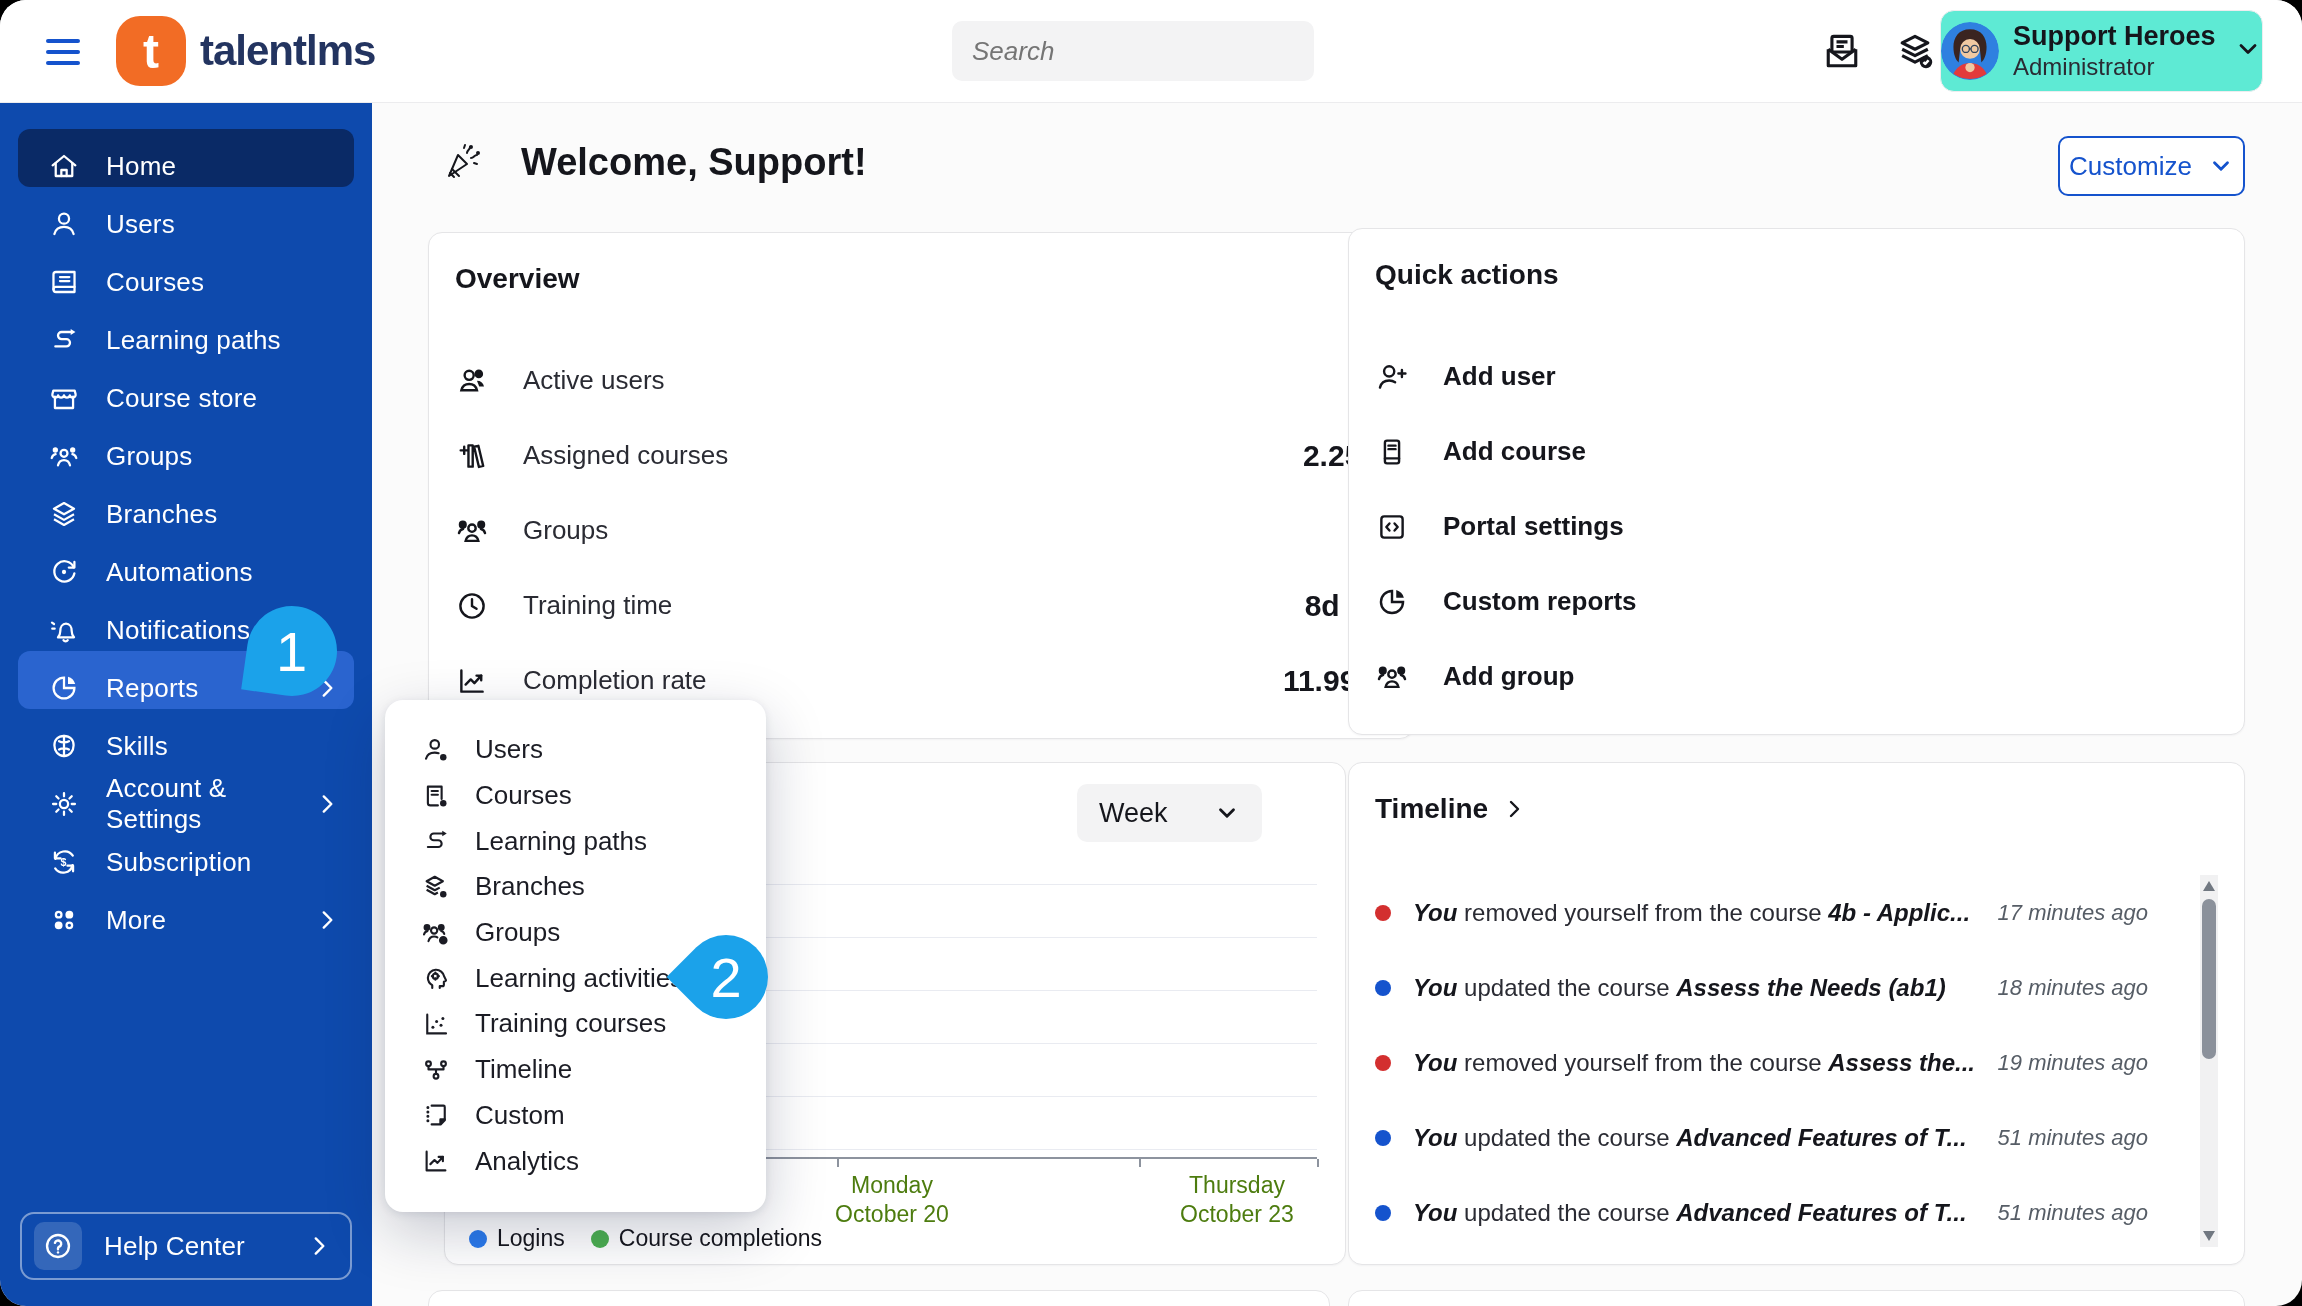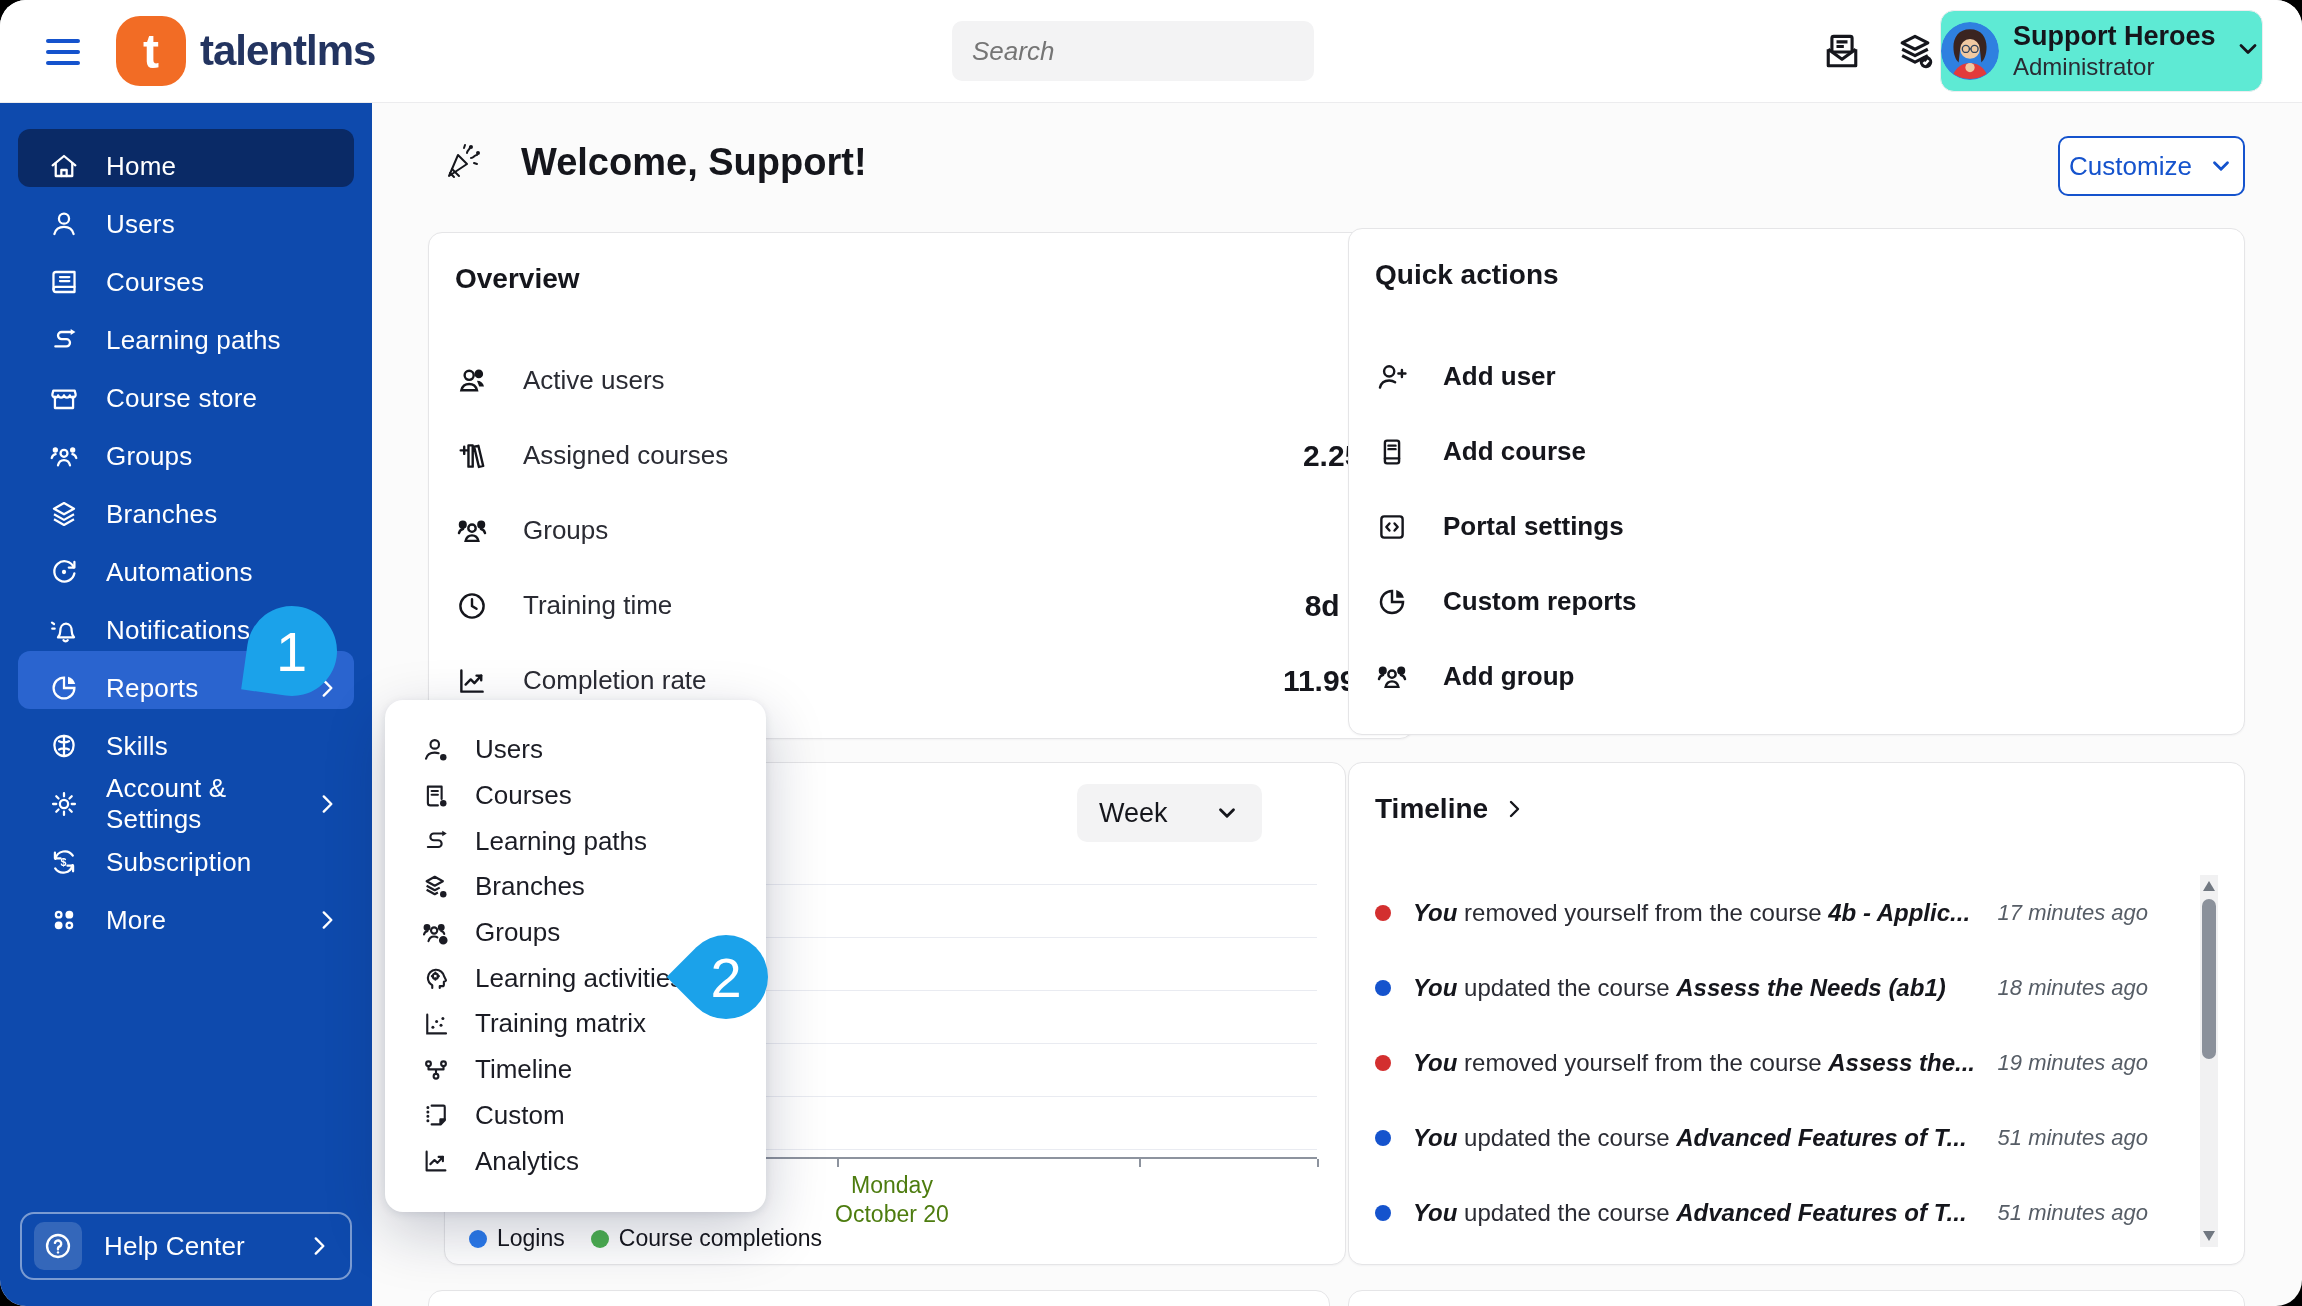--- a/index.html
+++ b/index.html
@@ -494,20 +494,24 @@
     <div class="gridline" style="top:333px"></div>
     <div class="gridline" style="top:386px"></div>
     <div class="axis"></div>
     <div class="tick" style="left:392px"></div>
     <div class="tick" style="left:694px"></div>
     <div class="tick" style="left:872px"></div>
     <div class="x-label" style="left:337px">
       <div>Monday</div>
       <div>October 20</div>
     </div>
+    <div class="x-label" style="left:682px">
+      <div>Thursday</div>
+      <div>October 23</div>
+    </div>
     <div class="legend">
       <span class="leg-item">
         <span class="leg-dot" style="background:#2b7bed"></span>
         <span>Logins</span>
       </span>
       <span class="leg-item">
         <span class="leg-dot" style="background:#4cb050"></span>
         <span>Course completions</span>
       </span>
     </div>
@@ -624,21 +628,21 @@
     <div class="fly-item">
       <span class="fly-ic">
           <svg viewBox="0 0 24 24" fill="none" stroke="#1b1c24" stroke-width="1.7" stroke-linecap="round">
             <path d="M5 4.5v15h15"></path>
             <circle cx="9.5" cy="14.5" r="1.2" fill="#1b1c24" stroke="none"></circle>
             <circle cx="12.5" cy="10" r="1.2" fill="#1b1c24" stroke="none"></circle>
             <circle cx="16" cy="13" r="1.2" fill="#1b1c24" stroke="none"></circle>
             <circle cx="17.5" cy="7.5" r="1.2" fill="#1b1c24" stroke="none"></circle>
           </svg>
         </span>
-      <span class="fly-label">Training matrix</span>
+      <span class="fly-label">Training courses</span>
     </div>
     <div class="fly-item">
       <span class="fly-ic">
           <svg viewBox="0 0 24 24" fill="none" stroke="#1b1c24" stroke-width="1.7" stroke-linecap="round" stroke-linejoin="round">
             <circle cx="6" cy="7" r="1.9"></circle>
             <circle cx="18" cy="7" r="1.9"></circle>
             <circle cx="12" cy="17" r="1.9"></circle>
             <path d="M6 9v2.5h12V9M12 11.5v3.5"></path>
           </svg>
         </span>

